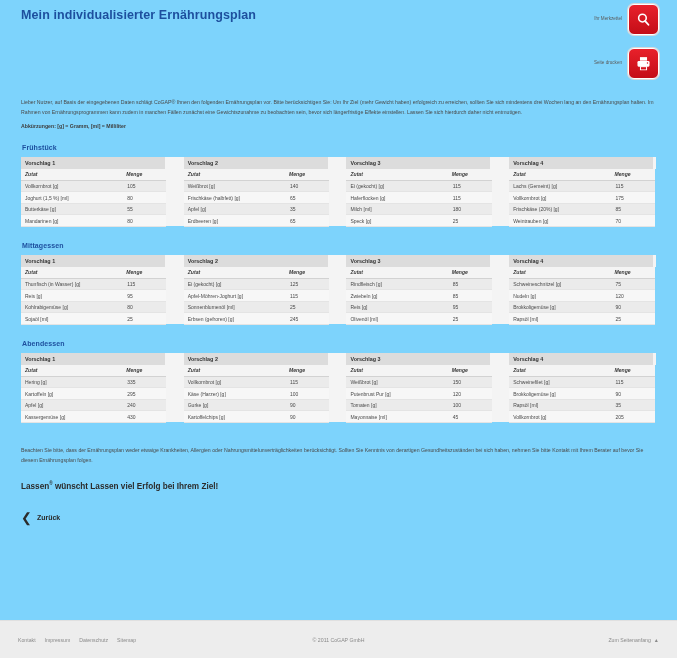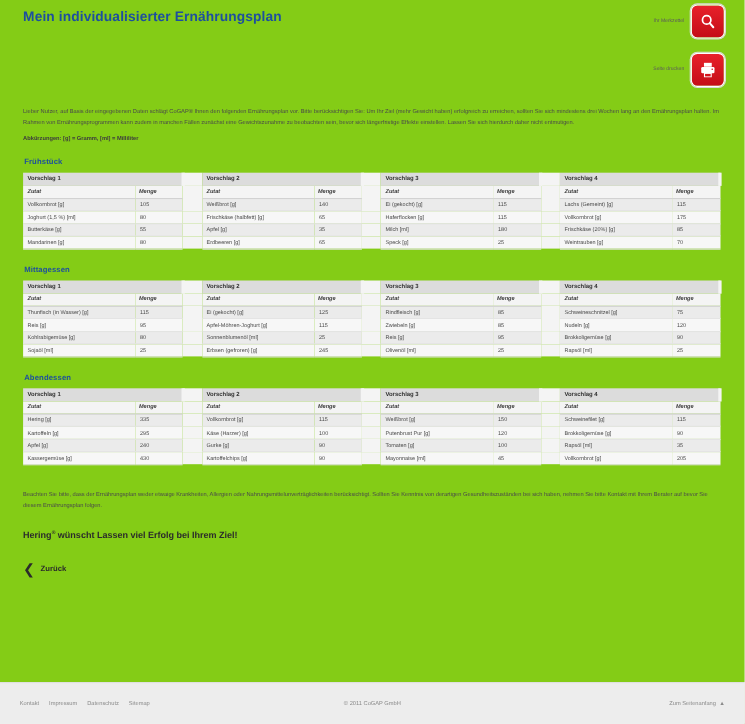--- a/index.html
+++ b/index.html
@@ -19,21 +19,21 @@
     position: relative;
     width: 677px;
     height: 658px;
     background: #f4f4f4;
     box-sizing: border-box;
   }
   .content {
     position: absolute;
     left: 0; top: 0; right: 0;
     bottom: 38px;
-    background: #84cc16;
+    background: #7dd3fc;
     padding: 0 18px;
     box-sizing: border-box;
   }
 
   
   .header {
     position: relative;
     height: 96px;
   }
   .page-title {
@@ -554,21 +554,21 @@
             </tbody>
           </table>
         </div>
       </div>
 
     <div class="closing">
       <p>Beachten Sie bitte, dass der Ernährungsplan weder etwaige Krankheiten, Allergien oder Nahrungsmittelunverträglichkeiten berücksichtigt. Sollten Sie Kenntnis von derartigen Gesundheitszuständen bei sich haben, nehmen Sie bitte Kontakt mit Ihrem Berater auf bevor Sie diesem Ernährungsplan folgen.</p>
     </div>
 
     <div class="wish">
-      <span>Hering</span><sup>®</sup><span> wünscht Lassen viel Erfolg bei Ihrem Ziel!</span>
+      <span>Lassen</span><sup>®</sup><span> wünscht Lassen viel Erfolg bei Ihrem Ziel!</span>
     </div>
 
     <div class="back-link">
       <span class="chev">❮</span>
       <span>Zurück</span>
     </div>
 
   </div>
 
   <div class="footer">

